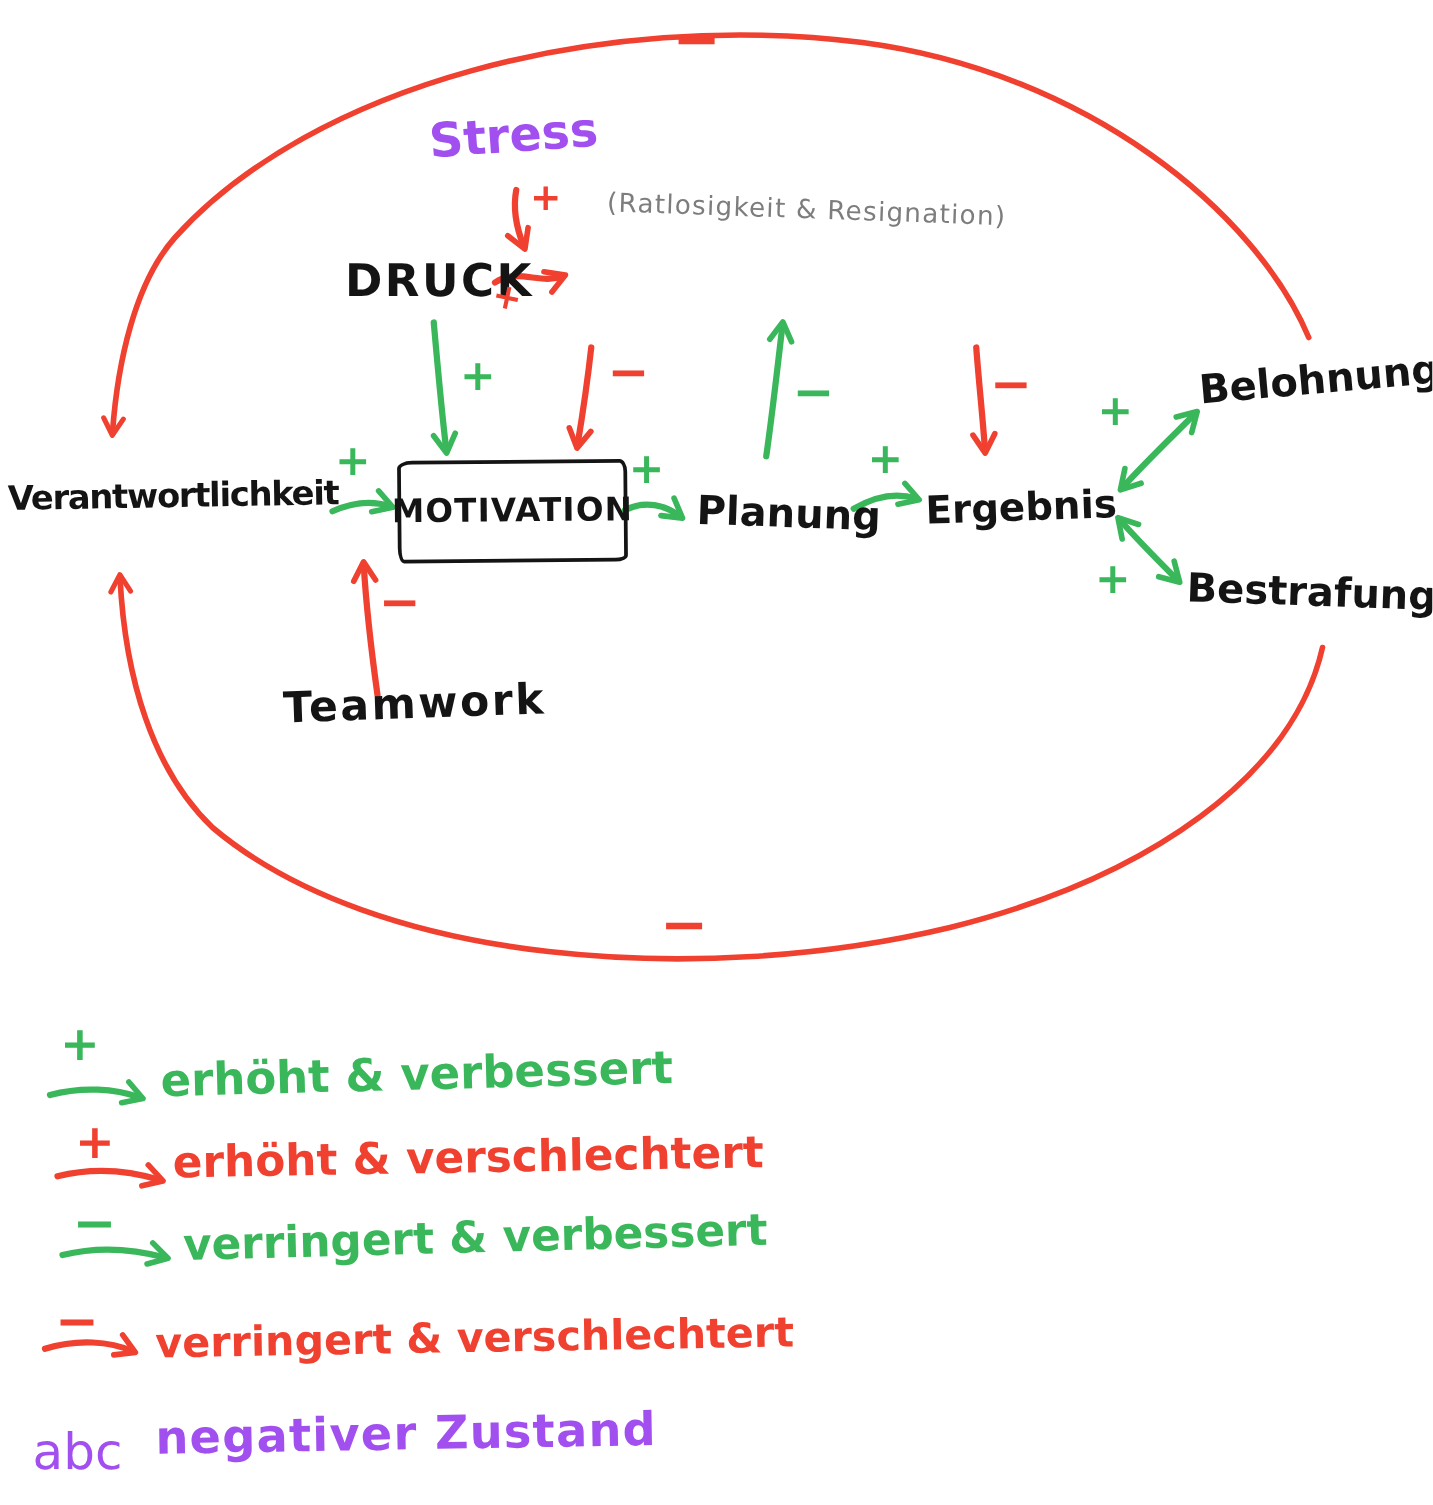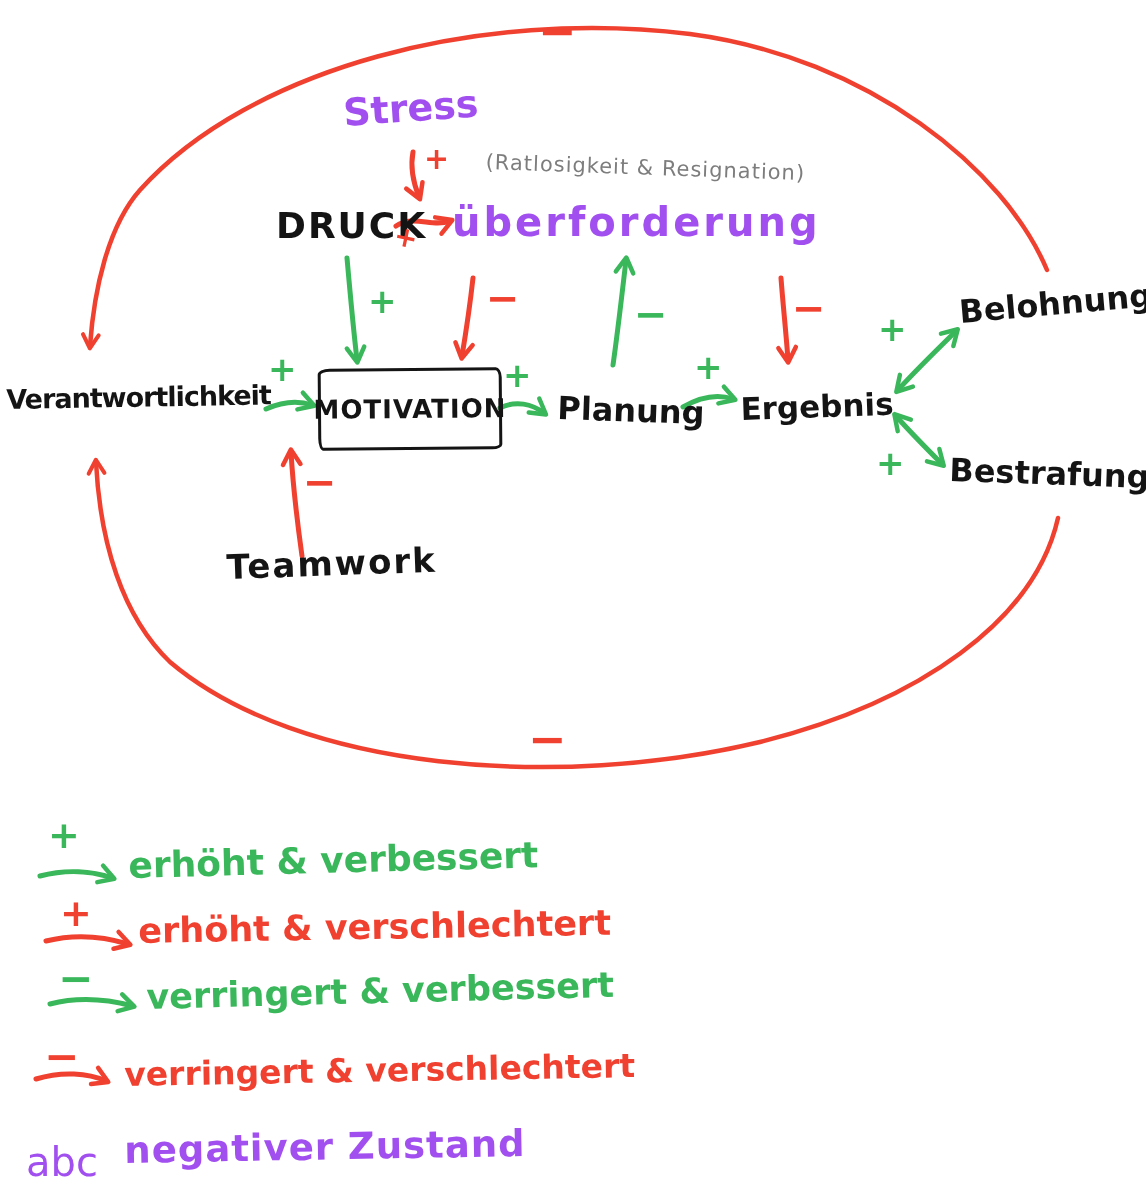--- a/index.html
+++ b/index.html
@@ -84,21 +84,20 @@
 
     <path d="M 40 876 C 66 869 92 871 112 878" fill="none" stroke="#39b75a" stroke-width="5" stroke-linecap="round" marker-end="url(#mg)"></path>
     <path d="M 46 941 C 74 934 102 936 128 944" fill="none" stroke="#f0402f" stroke-width="5" stroke-linecap="round" marker-end="url(#mr)"></path>
     <path d="M 50 1004 C 78 997 106 999 132 1006" fill="none" stroke="#39b75a" stroke-width="5" stroke-linecap="round" marker-end="url(#mg)"></path>
     <path d="M 36 1079 C 62 1071 88 1073 106 1081" fill="none" stroke="#f0402f" stroke-width="5" stroke-linecap="round" marker-end="url(#mr)"></path>
   </svg>
 
   <div class="lbl purple node-stress">Stress</div>
   <div class="lbl black hw node-druck">DRUCK</div>
   <div class="lbl gray node-note">(Ratlosigkeit &amp; Resignation)</div>
-  <div class="lbl purple node-ubf">überforderung</div>
   <div class="lbl black node-ver">Verantwortlichkeit</div>
 
   <div class="motbox">
     <span class="txt">MOTIVATION</span>
   </div>
 
   <div class="lbl black hw node-plan">Planung</div>
   <div class="lbl black hw node-erg">Ergebnis</div>
   <div class="lbl black hw node-bel">Belohnung</div>
   <div class="lbl black hw node-best">Bestrafung</div>

